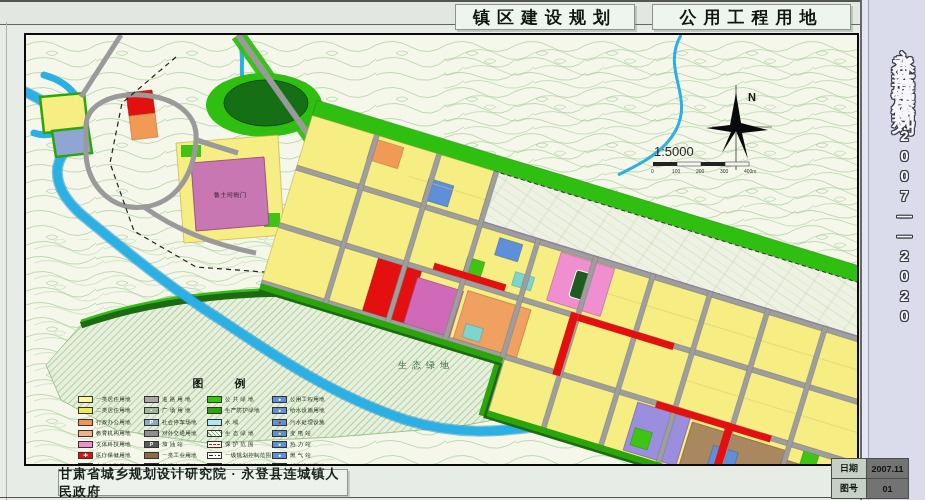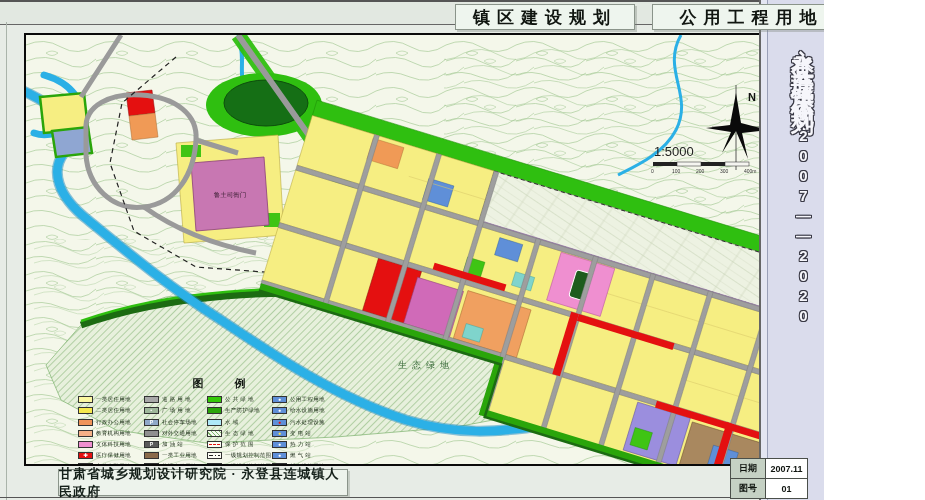--- a/index.html
+++ b/index.html
@@ -1,16 +1,16 @@
 <!DOCTYPE html>
 <html><head>
 <meta charset="utf-8">
 <style>
   html,body{margin:0;padding:0;}
-  .page{position:relative;width:824px;height:500px;background:#e7ece6;overflow:hidden;
+  .page{position:relative;width:925px;height:500px;background:#e7ece6;overflow:hidden;
         font-family:"Liberation Sans",sans-serif;}
   .top-strip{position:absolute;top:0;left:0;width:862px;height:22px;background:#e2e8e1;
              border-top:2px solid #555;border-bottom:1.5px solid #666;}
   .left-line{position:absolute;left:6px;top:22px;height:478px;border-left:1px solid #aab4aa;}
   .bottom-line{position:absolute;left:0;bottom:2px;width:862px;border-top:1.5px solid #555;}
   .title-box{position:absolute;top:4px;height:24px;background:#eef5ee;border:1px solid #8a948a;
              box-shadow:2px 2px 0 rgba(120,130,120,.35);display:flex;align-items:center;justify-content:center;
              font-weight:bold;font-size:17px;letter-spacing:7px;color:#101510;z-index:5;}
   .tb-left{left:455px;width:178px;}
   .tb-right{left:652px;width:197px;}
@@ -30,21 +30,21 @@
   
   .footer-box{position:absolute;left:58px;top:469px;width:288px;height:25px;background:#edf3ec;
               border:1px solid #8a948a;box-shadow:2px 2px 0 rgba(120,130,120,.3);
               display:flex;align-items:center;justify-content:center;
               font-size:13px;font-weight:bold;letter-spacing:1px;color:#15201a;z-index:4;}
   
   .info-table{position:absolute;right:16px;bottom:1px;width:78px;z-index:6;border-collapse:collapse;}
   .info-table td{border:1px solid #4a4f4a;font-size:9px;font-weight:bold;color:#101510;
                  height:17px;text-align:center;}
   .info-table td.k{background:#c5d1c4;width:32px;}
-  .info-table td.v{background:#ffffff;}
+  .info-table td.v{background:#737373;}
   
   .legend{position:absolute;left:52px;top:341px;width:282px;z-index:3;}
   .lg-title{text-align:center;font-size:11px;font-weight:bold;letter-spacing:14px;color:#101510;
             margin-bottom:5px;padding-left:14px;}
   .lg-cols{display:flex;}
   .lg-col{display:flex;flex-direction:column;gap:3.6px;}
   .lg-col:nth-child(1){width:66px;}
   .lg-col:nth-child(2){width:63px;}
   .lg-col:nth-child(3){width:65px;}
   .lg-col:nth-child(4){width:88px;}

